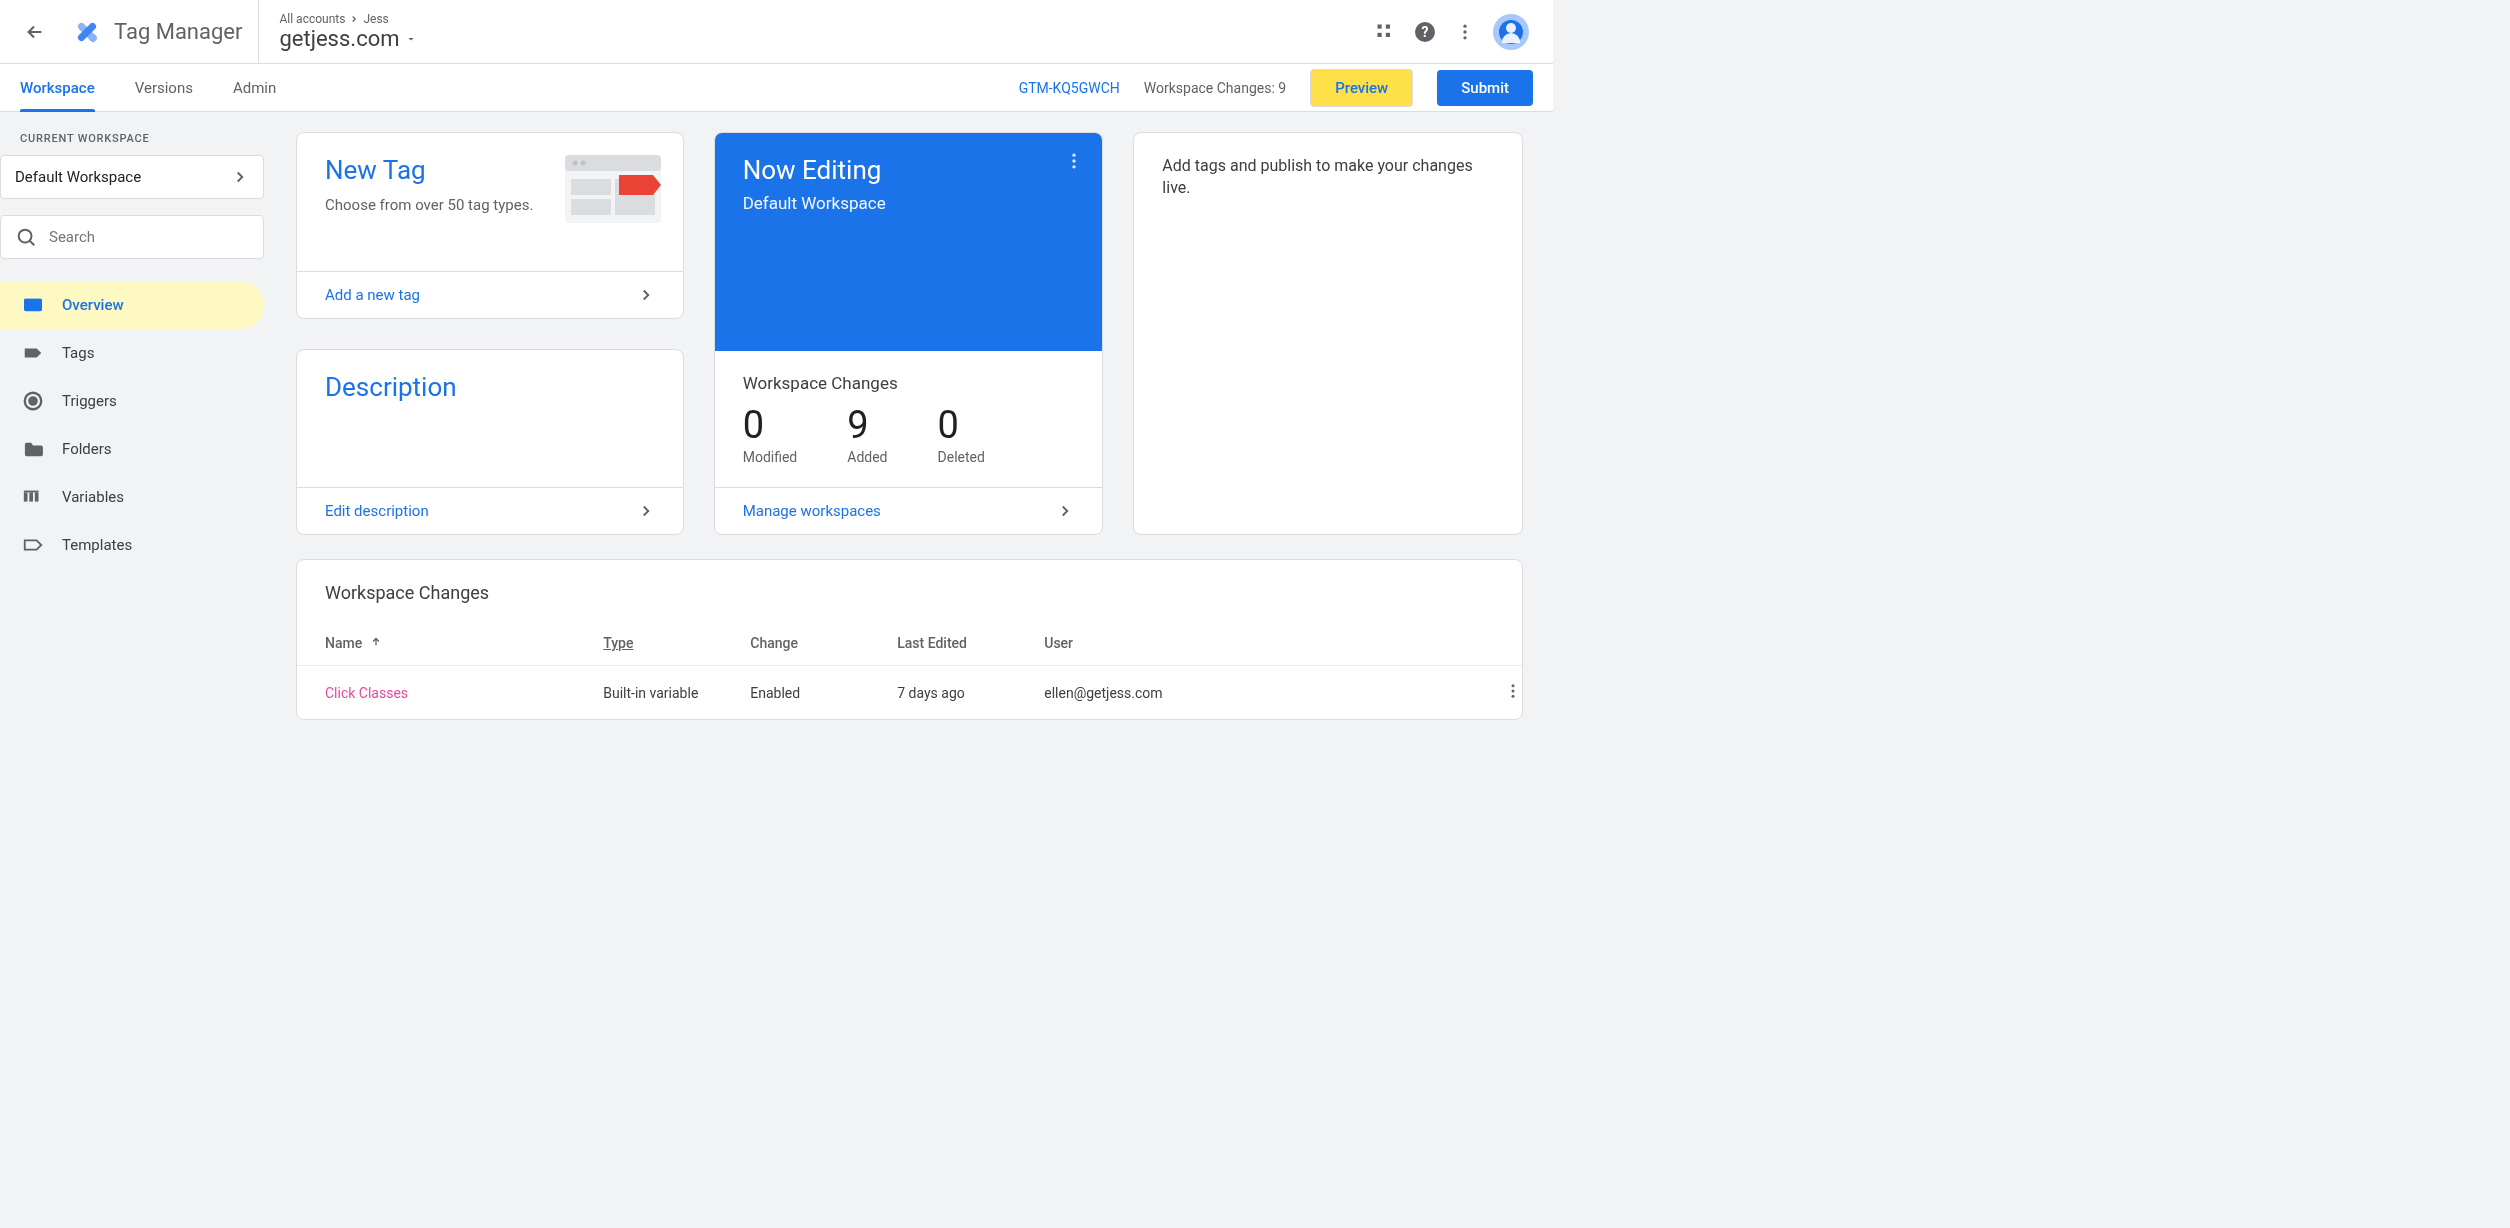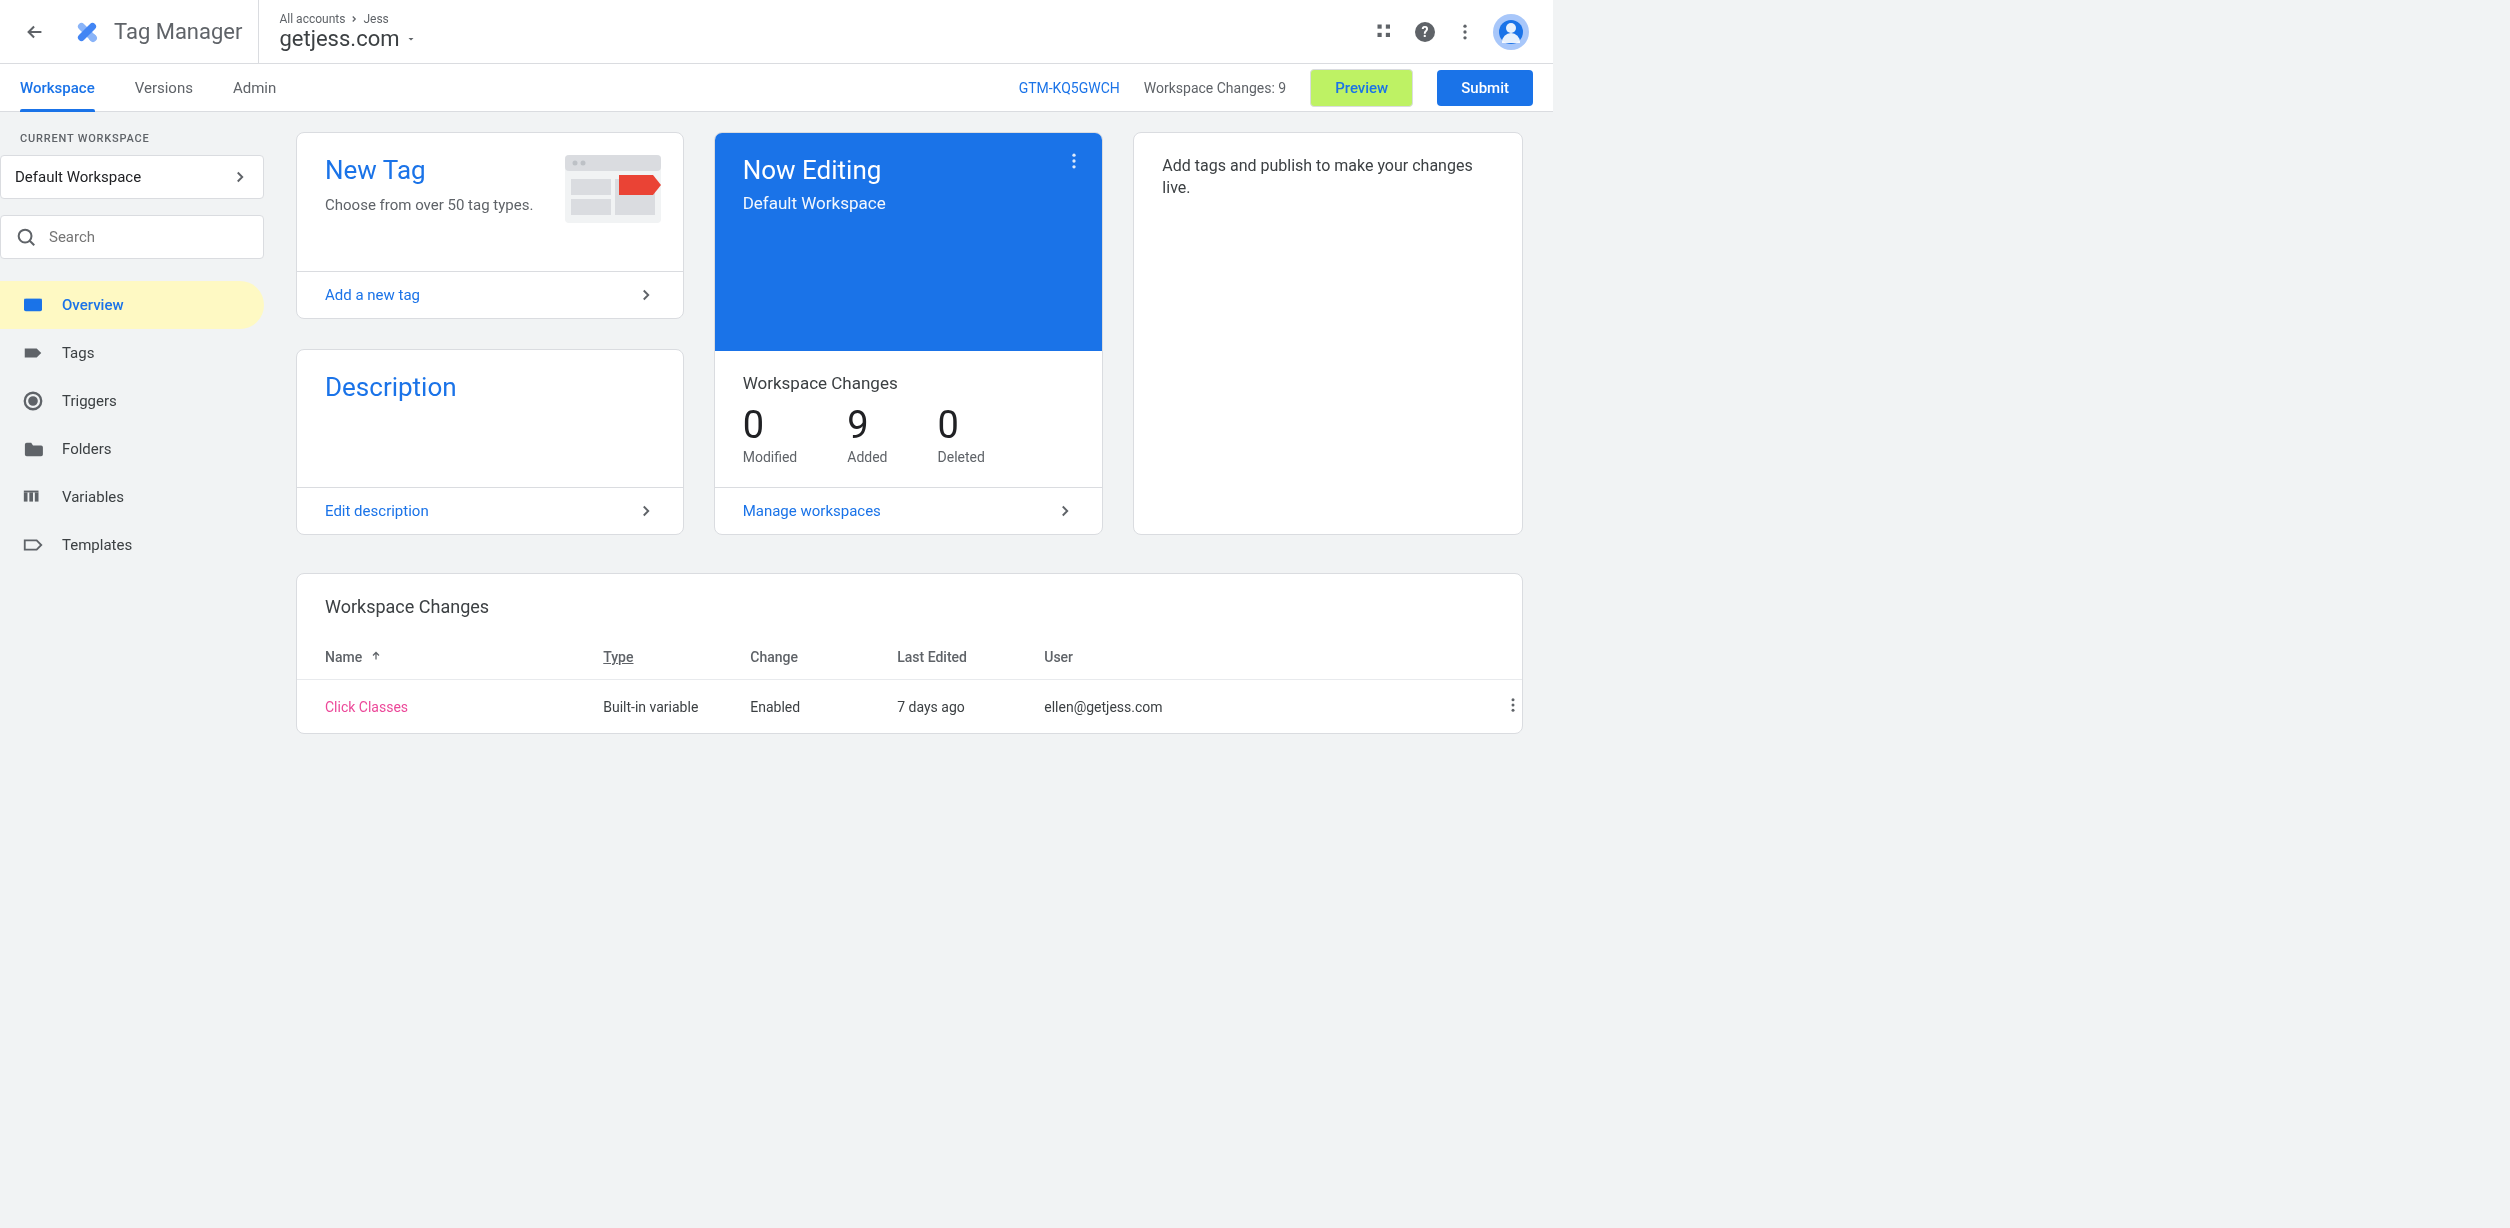--- a/index.html
+++ b/index.html
@@ -60,42 +60,42 @@
   border-bottom: 1px solid #dadce0;
 }
 .tabs { display: flex; gap: 40px; }
 .tab { font-size: 15px; color: #5f6368; cursor: pointer; height: 48px; display:flex; align-items:center; position:relative; }
 .tab.active { color: #1a73e8; font-weight: 500; }
 .tab.active::after { content:""; position:absolute; bottom:0; left:0; right:0; height:3px; background:#1a73e8; border-radius:2px 2px 0 0; }
 .tabbar-right { margin-left: auto; display:flex; align-items:center; gap: 24px; }
 .container-id { color:#1a73e8; font-size:14px; cursor:pointer; }
 .changes-label { color:#5f6368; font-size:14px; }
 .btn { border-radius:4px; padding: 9px 24px; font-size:15px; cursor:pointer; border:none; font-family:inherit; }
-.btn-outline { background:#bef264; border:1px solid #dadce0; color:#1a73e8; font-weight:500; }
+.btn-outline { background:#fde047; border:1px solid #dadce0; color:#1a73e8; font-weight:500; }
 .btn-primary { background:#1a73e8; color:#fff; font-weight:500; }
 
 .layout { display:flex; }
 .sidebar { width: 278px; padding: 20px 0; }
 .sidebar-label { font-size:11px; letter-spacing:0.8px; color:#5f6368; padding:0 20px 10px; font-weight:500; }
 .workspace-selector {
   background:#fff; border:1px solid #dadce0; border-radius:4px; margin: 0 14px 16px 0;
   padding: 12px 14px; display:flex; justify-content:space-between; align-items:center; cursor:pointer; font-size:15px;
 }
 .search-box {
   background:#fff; border:1px solid #dadce0; border-radius:4px; margin: 0 14px 22px 0;
   padding: 10px 14px; display:flex; align-items:center; gap: 12px;
 }
 .search-box input { border:none; outline:none; font-size:15px; flex:1; font-family:inherit; color:#5f6368; }
 .nav-item { display:flex; align-items:center; gap:18px; padding: 13px 22px; cursor:pointer; font-size:15px; color:#3c4043; border-radius: 0 24px 24px 0; margin-right: 14px; }
 .nav-item.active { background:#fef9c3; color:#1a73e8; font-weight:500; }
 .nav-icon { width:22px; height:22px; display:flex; align-items:center; justify-content:center; color:#5f6368; }
 .nav-item.active .nav-icon { color:#1a73e8; }
 
 .main { flex:1; padding: 20px 30px 20px 18px; }
-.cards-row { display:flex; gap: 30px; margin-bottom: 38px; }
+.cards-row { display:flex; gap: 30px; margin-bottom: 24px; }
 .card { background:#fff; border:1px solid #dadce0; border-radius:8px; flex:1; overflow:hidden; display:flex; flex-direction:column; }
 .card-top { padding: 22px 28px; flex:1; }
 .card-title-blue { color:#1a73e8; font-size:26px; font-weight:400; margin-bottom:10px; }
 .card-sub { color:#5f6368; font-size:15px; line-height:1.4; }
 .card-action { border-top:1px solid #dadce0; padding: 14px 28px; display:flex; align-items:flex-start; justify-content:space-between; color:#1a73e8; cursor:pointer; font-size:15px; }
 .newtag-flex { display:flex; gap:20px; align-items:flex-start; }
 .newtag-illustration { width:90px; }
 
 .card-editing-top { background:#1a73e8; color:#fff; padding: 22px 28px; position:relative; height: 218px; }
 .editing-title { font-size:26px; font-weight:400; margin-bottom:8px; }

